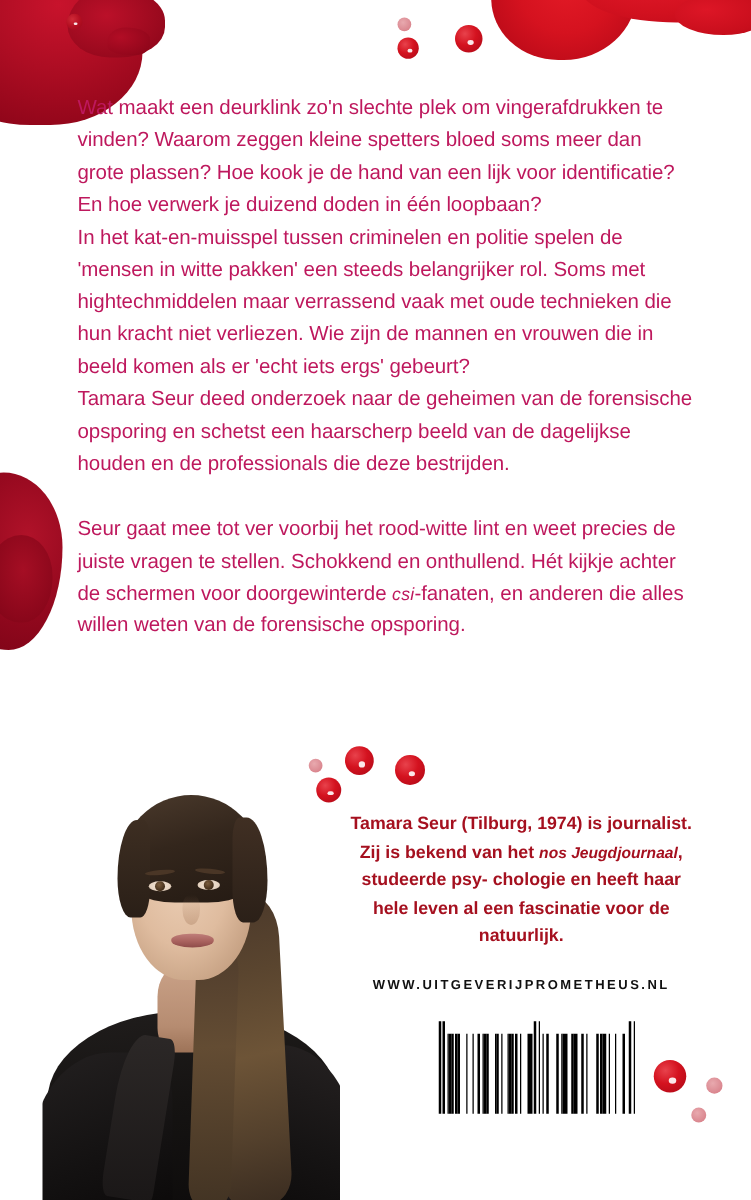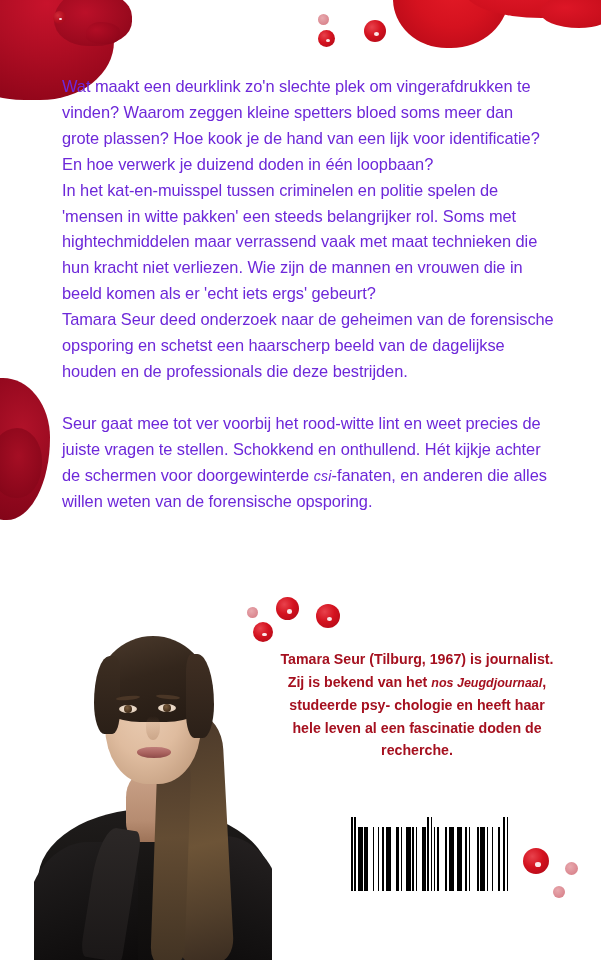--- a/index.html
+++ b/index.html
@@ -131,21 +131,21 @@
   }
 
   
   .body-copy {
     position: absolute;
     left: 62px;
     top: 74px;
     width: 492px;
     font-size: 16.4px;
     line-height: 25.9px;
-    color: #6d28d9;
+    color: #be185d;
     letter-spacing: -0.05px;
   }
   .body-copy p { margin: 0; }
   .body-copy p.gap { margin-top: 25.9px; }
   .body-copy em.smallcaps {
     font-style: italic;
     font-size: 0.86em;
     letter-spacing: 0.2px;
     margin-top: 48px;
   }
@@ -418,21 +418,21 @@
 
     <div class="drop bright" style="left:523px; top:848px; width:26px; height:26px;">
       <span class="gleam"></span>
     </div>
     <div class="drop faded" style="left:565px; top:862px; width:13px; height:13px;"></div>
     <div class="drop faded" style="left:553px; top:886px; width:12px; height:12px;"></div>
   </div>
 
   <div class="body-copy">
     <p>Wat maakt een deurklink zo'n slechte plek om vingerafdrukken te vinden? Waarom zeggen kleine spetters bloed soms meer dan grote plassen? Hoe kook je de hand van een lijk voor identificatie? En hoe verwerk je duizend doden in één loopbaan?</p>
-    <p>In het kat-en-muisspel tussen criminelen en politie spelen de 'mensen in witte pakken' een steeds belangrijker rol. Soms met hightechmiddelen maar verrassend vaak met maat technieken die hun kracht niet verliezen. Wie zijn de mannen en vrouwen die in beeld komen als er 'echt iets ergs' gebeurt?</p>
+    <p>In het kat-en-muisspel tussen criminelen en politie spelen de 'mensen in witte pakken' een steeds belangrijker rol. Soms met hightechmiddelen maar verrassend vaak met oude technieken die hun kracht niet verliezen. Wie zijn de mannen en vrouwen die in beeld komen als er 'echt iets ergs' gebeurt?</p>
     <p>Tamara Seur deed onderzoek naar de geheimen van de forensische opsporing en schetst een haarscherp beeld van de dagelijkse houden en de professionals die deze bestrijden.</p>
     <p class="gap"><span>Seur gaat mee tot ver voorbij het rood-witte lint en weet precies de juiste vragen te stellen. Schokkend en onthullend. Hét kijkje achter de schermen voor doorgewinterde </span><em class="smallcaps">csi</em><span>-fanaten, en anderen die alles willen weten van de forensische opsporing.</span></p>
   </div>
 
   <div class="portrait">
     <div class="p-shoulders"></div>
     <div class="p-shoulder-l"></div>
     <div class="p-shoulder-r"></div>
     <div class="p-neck"></div>
     <div class="p-lapel-l"></div>
@@ -447,27 +447,28 @@
     <div class="p-brow-r"></div>
     <div class="p-eye-l"></div>
     <div class="p-eye-r"></div>
     <div class="p-iris-l"></div>
     <div class="p-iris-r"></div>
     <div class="p-nose"></div>
     <div class="p-lips"></div>
   </div>
 
   <div class="bio">
-    <span>Tamara Seur (Tilburg, 1967) is</span>
+    <span>Tamara Seur (Tilburg, 1974) is</span>
     <span>journalist. Zij is bekend van het</span>
     <em class="nos">nos Jeugdjournaal</em><span>, studeerde psy-</span>
     <span>chologie en heeft haar hele leven al</span>
-    <span>een fascinatie doden de recherche.</span>
+    <span>een fascinatie voor de natuurlijk.</span>
   </div>
 
+  <div class="publisher-url">WWW.UITGEVERIJPROMETHEUS.NL</div>
 
   <div class="barcode-box">
     <div class="bars" id="barcode-bars">
         <span class="guard" style="width:1.6631578947368422px;"></span>
         <span class="w0 guard" style="width:1.6631578947368422px;"></span>
         <span class="guard" style="width:1.6631578947368422px;"></span>
         <span class="w0" style="width:1.6631578947368422px;"></span>
         <span class="" style="width:1.6631578947368422px;"></span>
         <span class="" style="width:1.6631578947368422px;"></span>
         <span class="" style="width:1.6631578947368422px;"></span>

